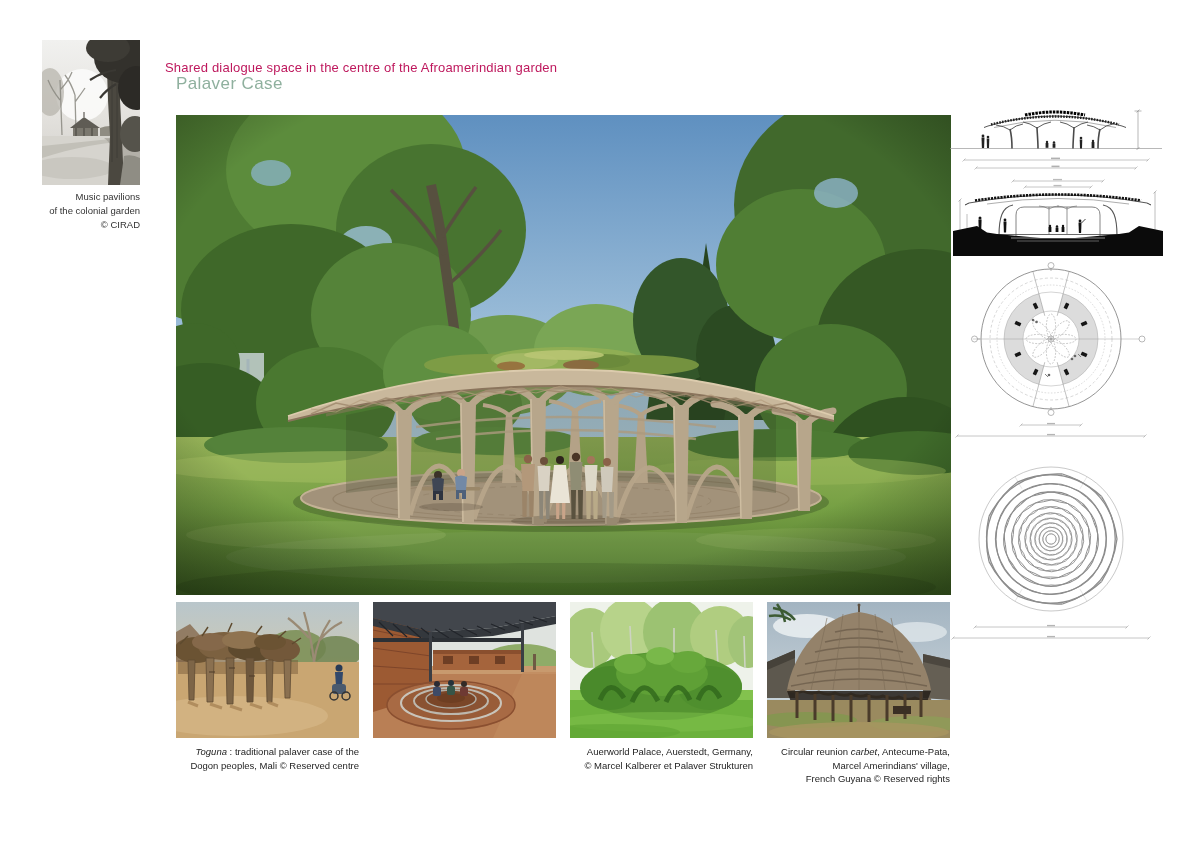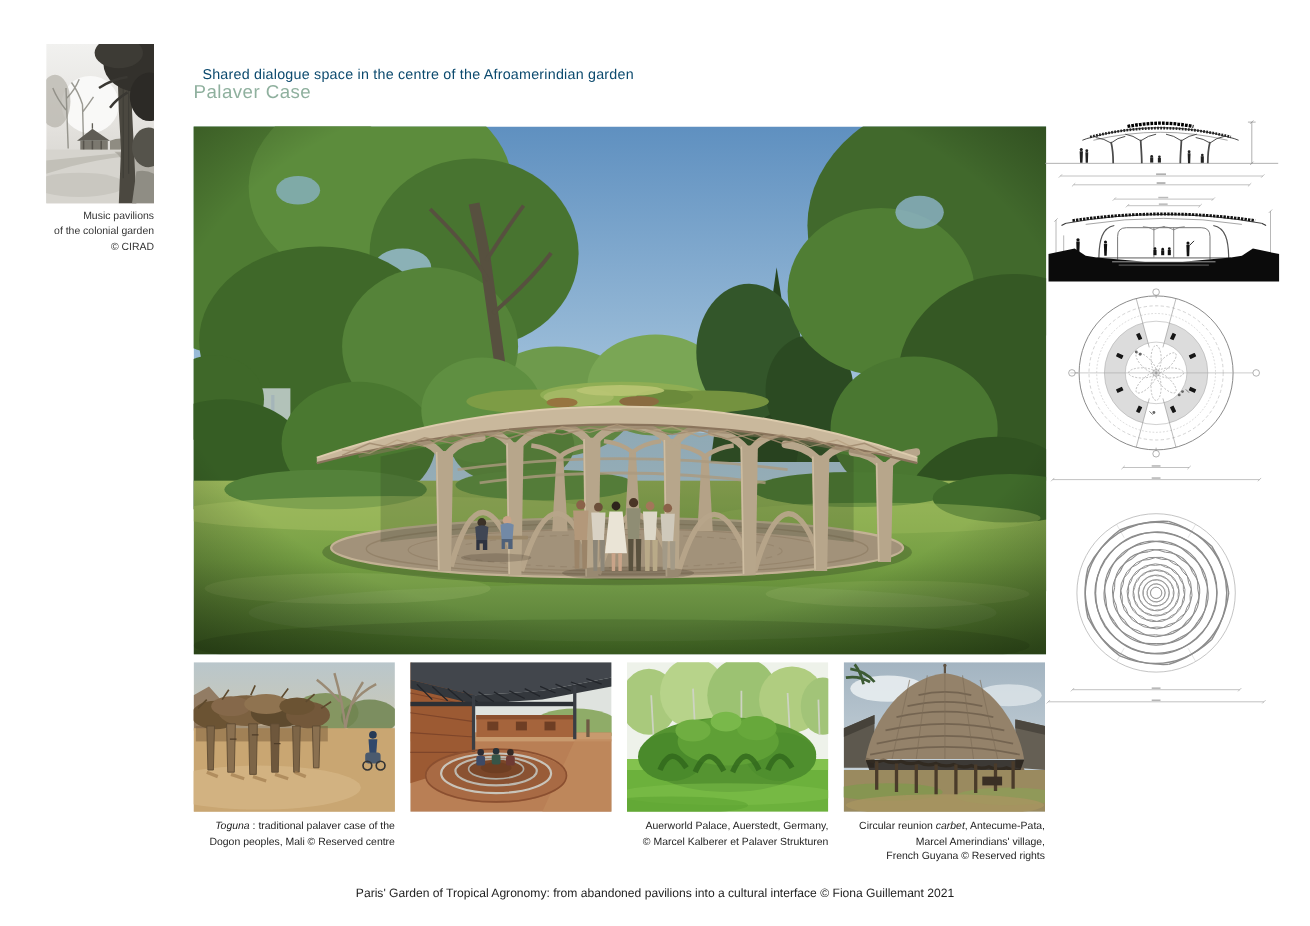--- a/index.html
+++ b/index.html
@@ -1,20 +1,20 @@
 <!DOCTYPE html>
 <html><head>
 <meta charset="utf-8">
 <style>
   html,body{margin:0;padding:0;background:#ffffff;}
   .board{position:relative;width:1191px;height:842px;background:#fff;overflow:hidden;
          font-family:"Liberation Sans",sans-serif;color:#1d1d1d;}
   svg{display:block;}
   .page-title{position:absolute;left:176px;top:34px;font-size:17px;letter-spacing:.4px;color:#8FB09E;margin-top:40px;}
-  .page-subtitle{position:absolute;left:184px;top:60px;font-size:13px;letter-spacing:.2px;color:#0c4a6e;}
+  .page-subtitle{position:absolute;left:165px;top:60px;font-size:13px;letter-spacing:.2px;color:#be185d;}
   .side-photo{position:absolute;left:42px;top:40px;width:98px;height:145px;}
   .side-caption{position:absolute;left:6px;top:190px;width:134px;text-align:right;
                 font-size:9.5px;line-height:14px;color:#333;}
   .side-caption .line{display:block;}
   .main-render{position:absolute;left:176px;top:115px;width:775px;height:480px;}
   .dwg-elevation{position:absolute;left:950px;top:103px;width:215px;height:72px;}
   .dwg-section{position:absolute;left:953px;top:176px;width:210px;height:84px;}
   .dwg-floorplan{position:absolute;left:945px;top:262px;width:215px;height:190px;}
   .dwg-roofplan{position:absolute;left:945px;top:455px;width:215px;height:192px;}
   .thumb{position:absolute;top:602px;width:183px;height:136px;}
@@ -767,15 +767,14 @@
   <div class="cap t3">
     <span class="line">Auerworld Palace, Auerstedt, Germany,</span>
     <span class="line">©  Marcel Kalberer et Palaver Strukturen</span>
   </div>
   <div class="cap t4">
     <span class="line"><span>Circular reunion </span><em>carbet</em><span>, Antecume-Pata,</span></span>
     <span class="line">Marcel Amerindians' village,</span>
     <span class="line">French Guyana ©  Reserved rights</span>
   </div>
 
-  <div class="footer">Paris' Garden of Tropical Agronomy: from abandoned pavilions into a cultural interface © Fiona Guillemant 2021</div>
 
 </div>
 
 </body></html>

